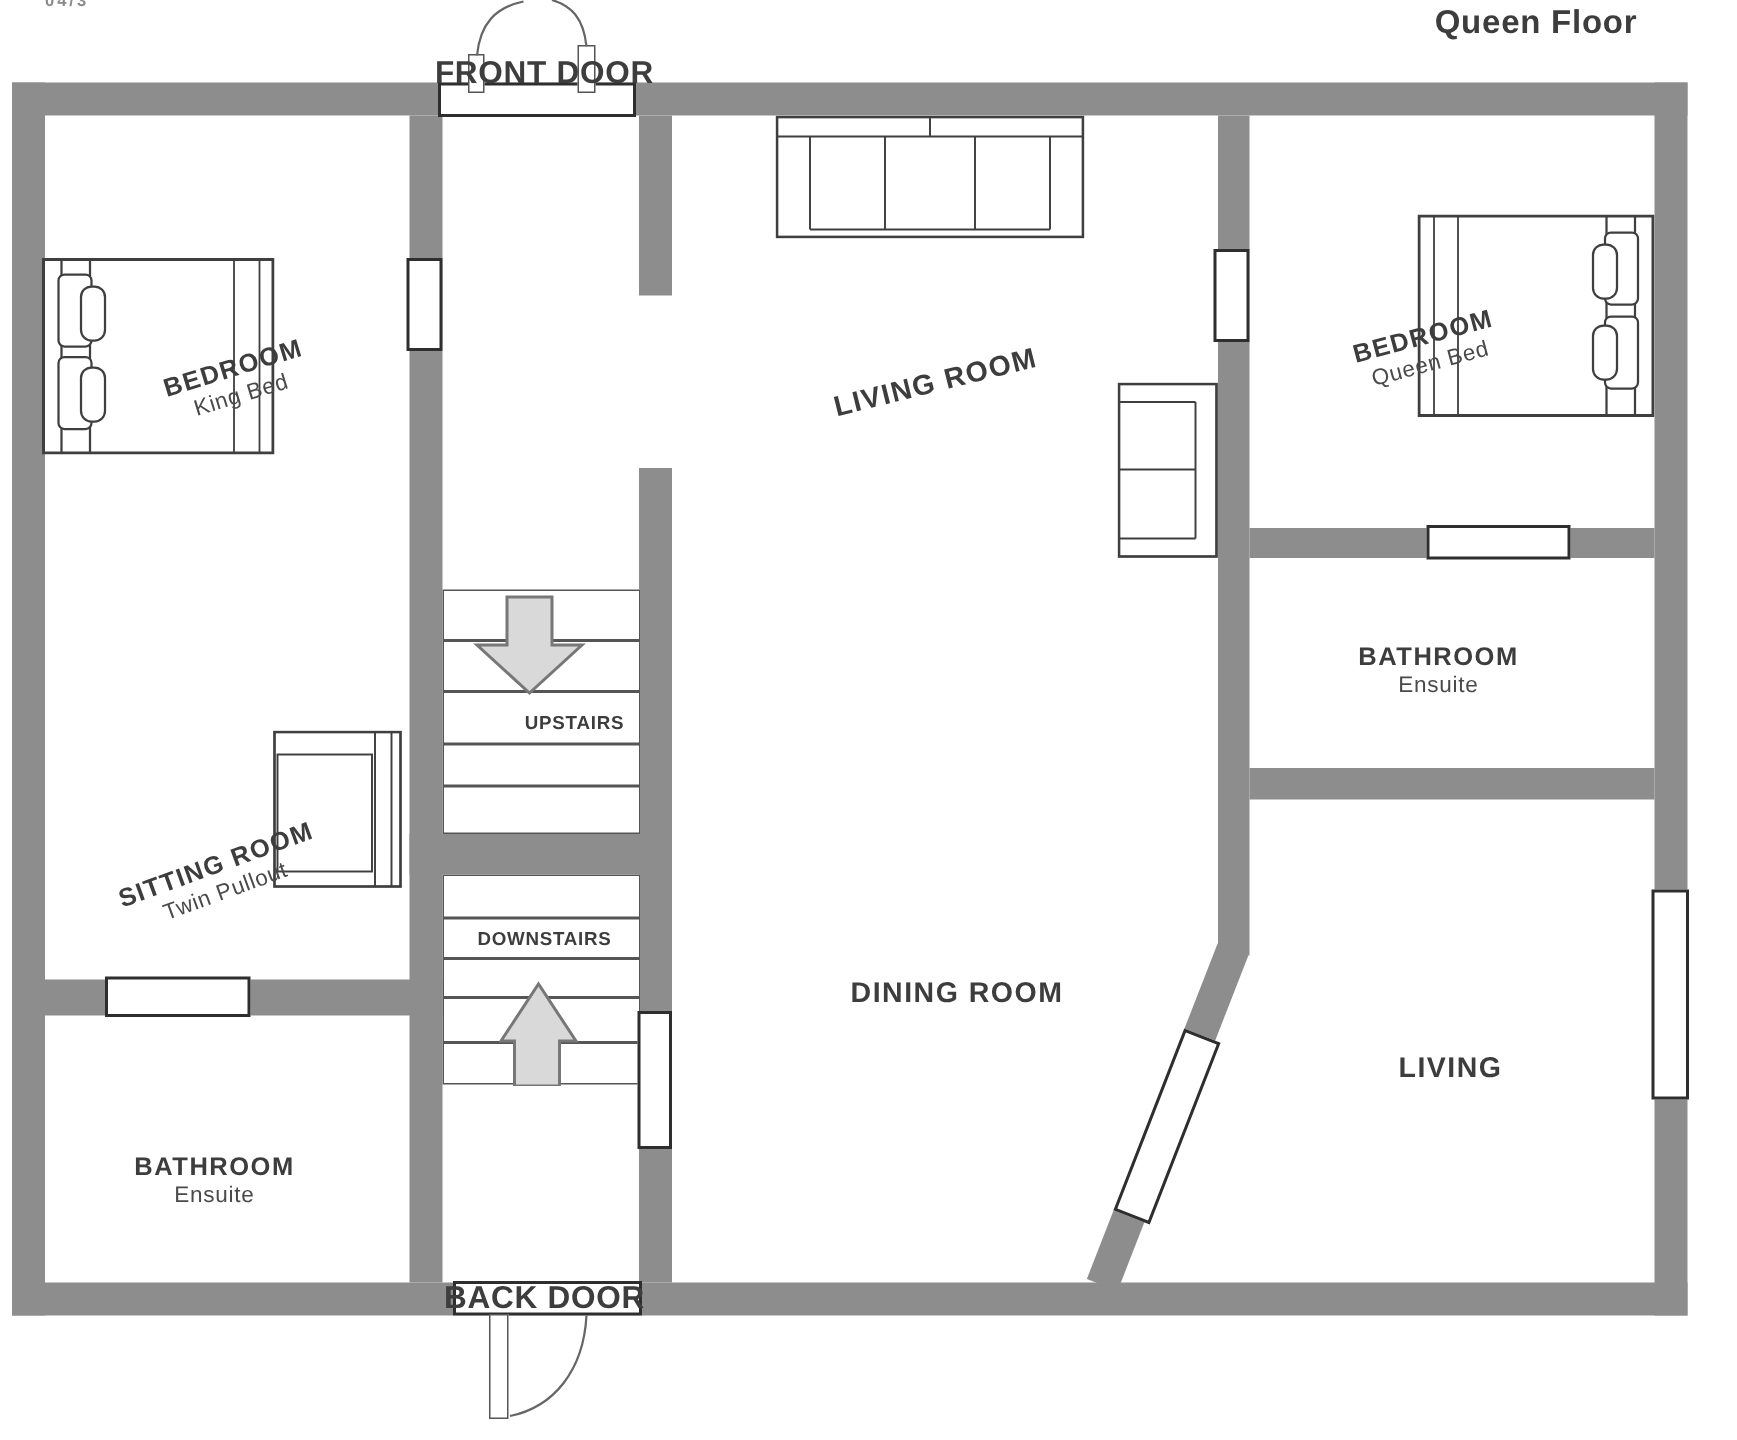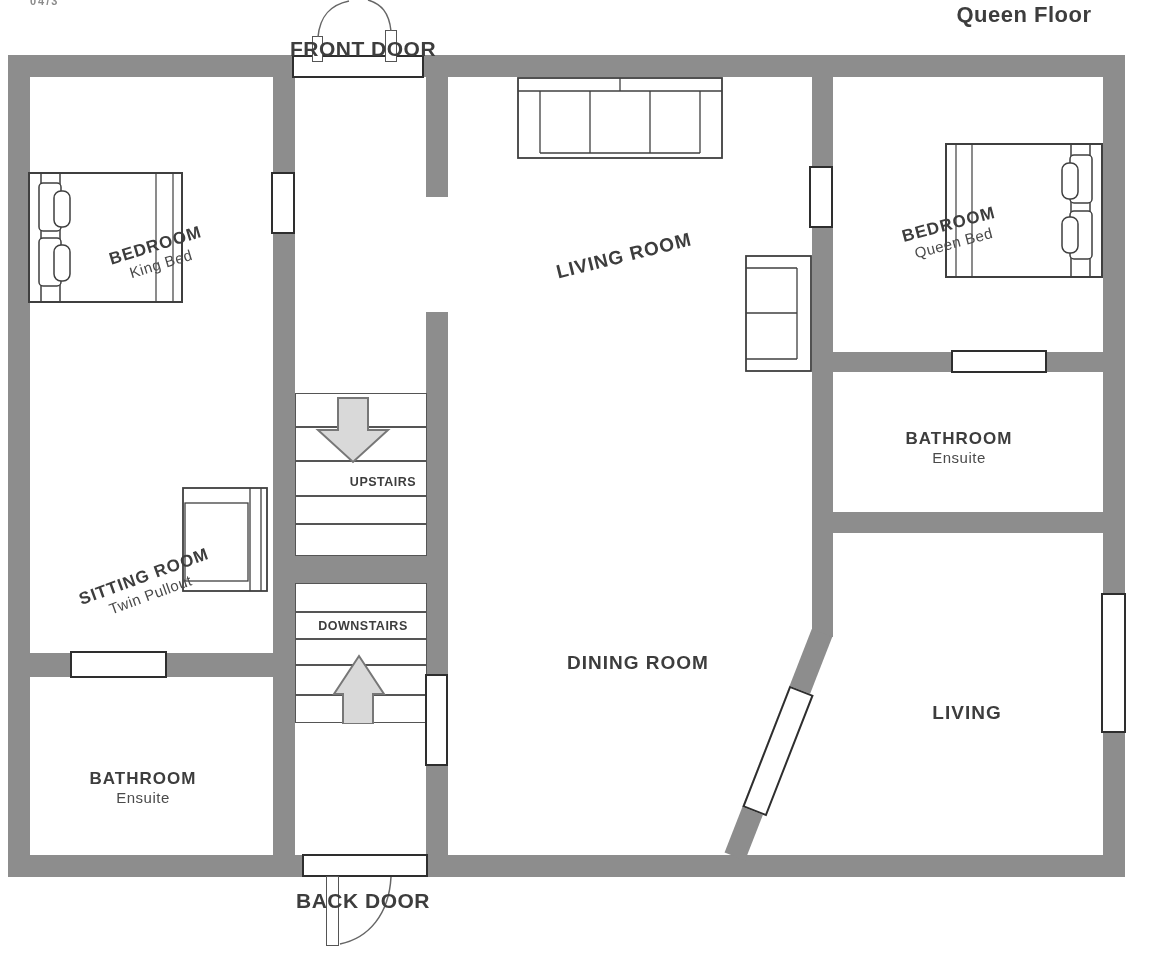--- a/index.html
+++ b/index.html
@@ -174,15 +174,15 @@
 
   <div class="lbl room" style="left:638px;top:663px;text-align:right;">DINING ROOM</div>
 
   <div class="lbl room" style="left:967px;top:713px;">LIVING</div>
 
   <div class="lbl room-sm" style="left:143px;top:787px;">
     <span>BATHROOM</span>
     <span class="sub">Ensuite</span>
   </div>
 
-  <div class="lbl big" style="left:363px;top:901px;">BACK DOOR</div>
+  <div class="lbl big" style="left:363px;top:866px;">BACK DOOR</div>
 
 </div>
 
 </body></html>

